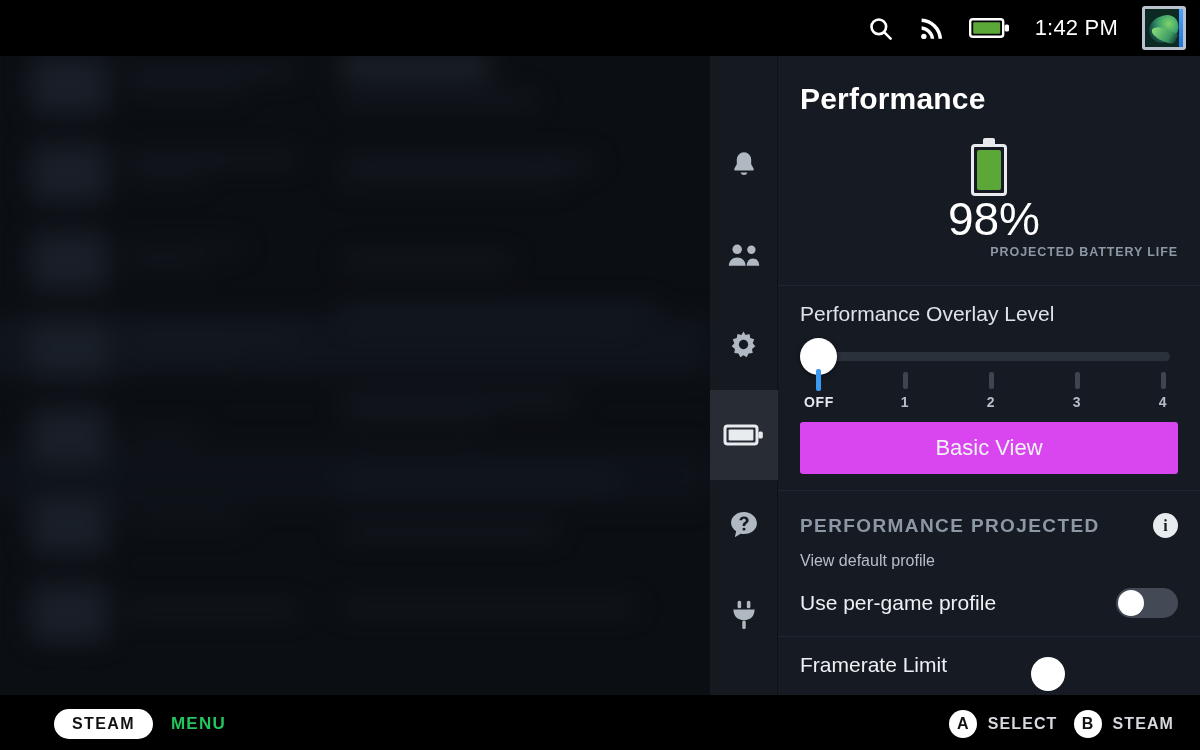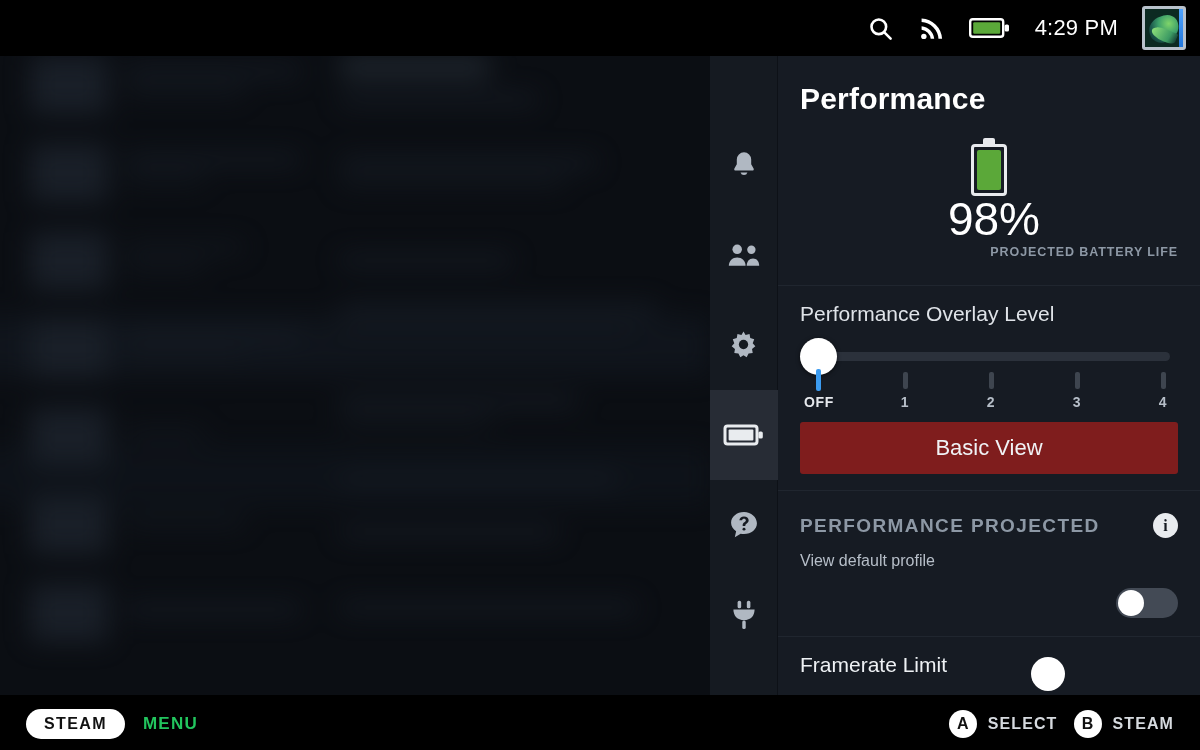--- a/index.html
+++ b/index.html
@@ -140,21 +140,21 @@
   }
   .ticklabel {
     position:absolute; top:68px; color:#b6bec8; font-size:14px;
     font-weight:bold; letter-spacing:.6px; transform:translateX(-50%);
   }
   .ticklabel.off { color:#e6e9ed; }
 
   
   .btnwrap { padding:10px 22px 16px 22px; }
   .bigbtn {
-    width:100%; height:52px; background:#7f1d1d; border:none; border-radius:3px;
+    width:100%; height:52px; background:#d946ef; border:none; border-radius:3px;
     color:#f0f2f5; font-size:22px; font-family:"Liberation Sans", sans-serif;
     display:flex; align-items:center; justify-content:center;
   }
 
   
   .sec-head {
     display:flex; align-items:center; padding:22px 22px 0 22px;
   }
   .sec-title {
     color:#8d98a5; font-size:19px; font-weight:bold; letter-spacing:1.4px;
@@ -181,21 +181,21 @@
   }
   .row2 { padding:16px 22px 0 22px; }
   .mini-knob {
     position:absolute; left:253px; bottom:-14px; width:34px; height:34px;
     background:#fff; border-radius:50%;
   }
 
   
   .bottombar {
     position:absolute; left:0; bottom:0; width:1200px; height:53px;
-    background:#000; display:flex; align-items:center;
+    background:#000; display:flex; align-items:center;padding-left:28px;
   }
   .steam-pill {
     margin-left:26px; height:30px; padding:0 18px; background:#fff;
     border-radius:16px; color:#111; font-size:16px; font-weight:bold;
     letter-spacing:1.4px; display:flex; align-items:center;
   }
   .menu-lbl {
     margin-left:18px; color:#22c55e; font-size:17px; font-weight:bold;
     letter-spacing:1.2px;
   }
@@ -302,21 +302,21 @@
         <path d="M3.2 6.3a15.9 15.9 0 0 1 15 14.9h3.2A19.1 19.1 0 0 0 3.2 3.1z"></path>
       </svg>
     </span>
     <span class="sb-icon">
       <svg width="42" height="24" viewBox="0 0 42 24">
         <rect x="1.2" y="3.2" width="33" height="17.6" rx="2.6" fill="none" stroke="#ffffff" stroke-width="2.4"></rect>
         <rect x="4.2" y="6.2" width="27" height="11.6" rx="1.2" fill="#5ba839"></rect>
         <rect x="35.6" y="8.4" width="4.4" height="7.2" rx="1.6" fill="#ffffff"></rect>
       </svg>
     </span>
-    <span class="sb-time">4:29 PM</span>
+    <span class="sb-time">1:42 PM</span>
     <span class="avatar">
       <span class="beak"></span>
       <span class="beak2"></span>
       <span class="avatar-hl"></span>
     </span>
   </div>
 
   <div class="qam">
 
     <div class="rail">
@@ -407,20 +407,21 @@
       <div class="divider"></div>
 
       <div class="sec-head">
         <span class="sec-title">PERFORMANCE PROJECTED</span>
         <span class="info-icon">i</span>
       </div>
 
       <div class="sub">View default profile</div>
 
       <div class="row">
+        <span class="row-label">Use per-game profile</span>
         <span class="toggle">
             <span class="tk"></span>
           </span>
       </div>
 
       <div class="divider"></div>
 
       <div class="row2" style="position:relative;">
         <span class="row-label">Framerate Limit</span>
         <span class="mini-knob"></span>

